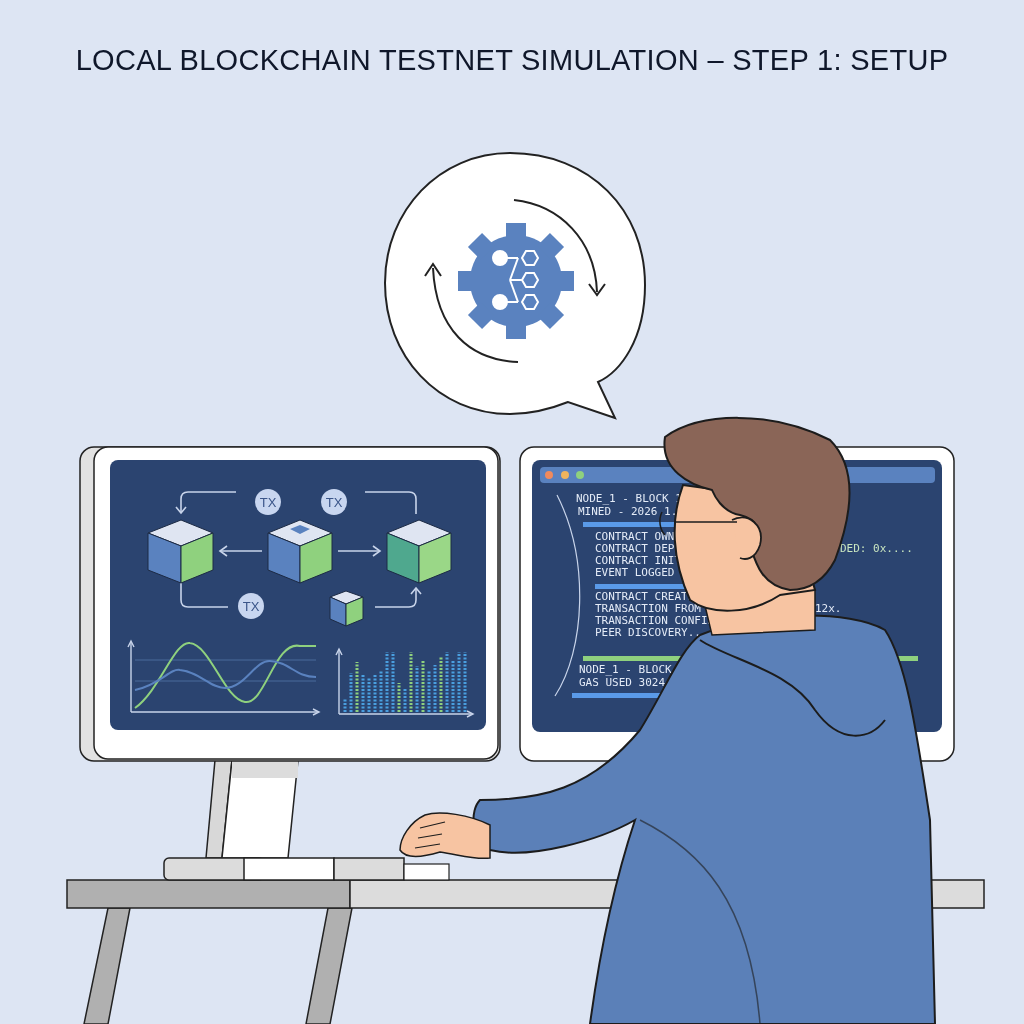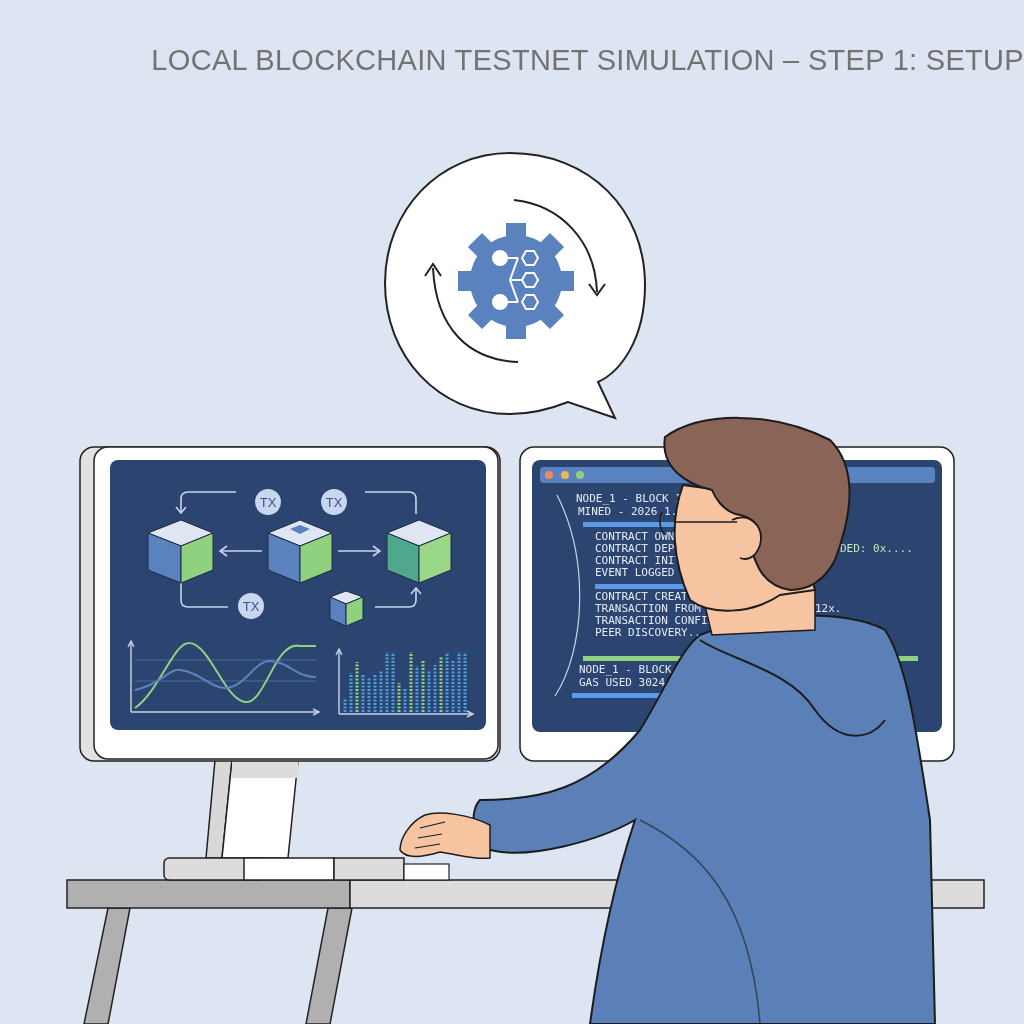--- a/index.html
+++ b/index.html
@@ -1,17 +1,17 @@
 <!DOCTYPE html>
 <html><head>
 <meta charset="utf-8">
 <style>
   html, body { margin:0; padding:0; }
   body { width:1024px; height:1024px; background:#dde5f3; position:relative; overflow:hidden; font-family:"Liberation Sans", sans-serif; }
-  .title { position:absolute; left:0; top:44px; width:1024px; text-align:right; font-size:29px; letter-spacing:0.3px; color:#737373; font-family:"Liberation Sans", sans-serif; }
+  .title { position:absolute; left:0; top:44px; width:1024px; text-align:center; font-size:29px; letter-spacing:0.3px; color:#0f172a; font-family:"Liberation Sans", sans-serif; }
   svg { position:absolute; left:0; top:0; }
   .mono { font-family:"DejaVu Sans Mono", monospace; }
 </style>
 </head>
 <body>
 
 <div class="title">LOCAL BLOCKCHAIN TESTNET SIMULATION – STEP 1: SETUP</div>
 
 <svg width="1024" height="1024" viewBox="0 0 1024 1024">
 

